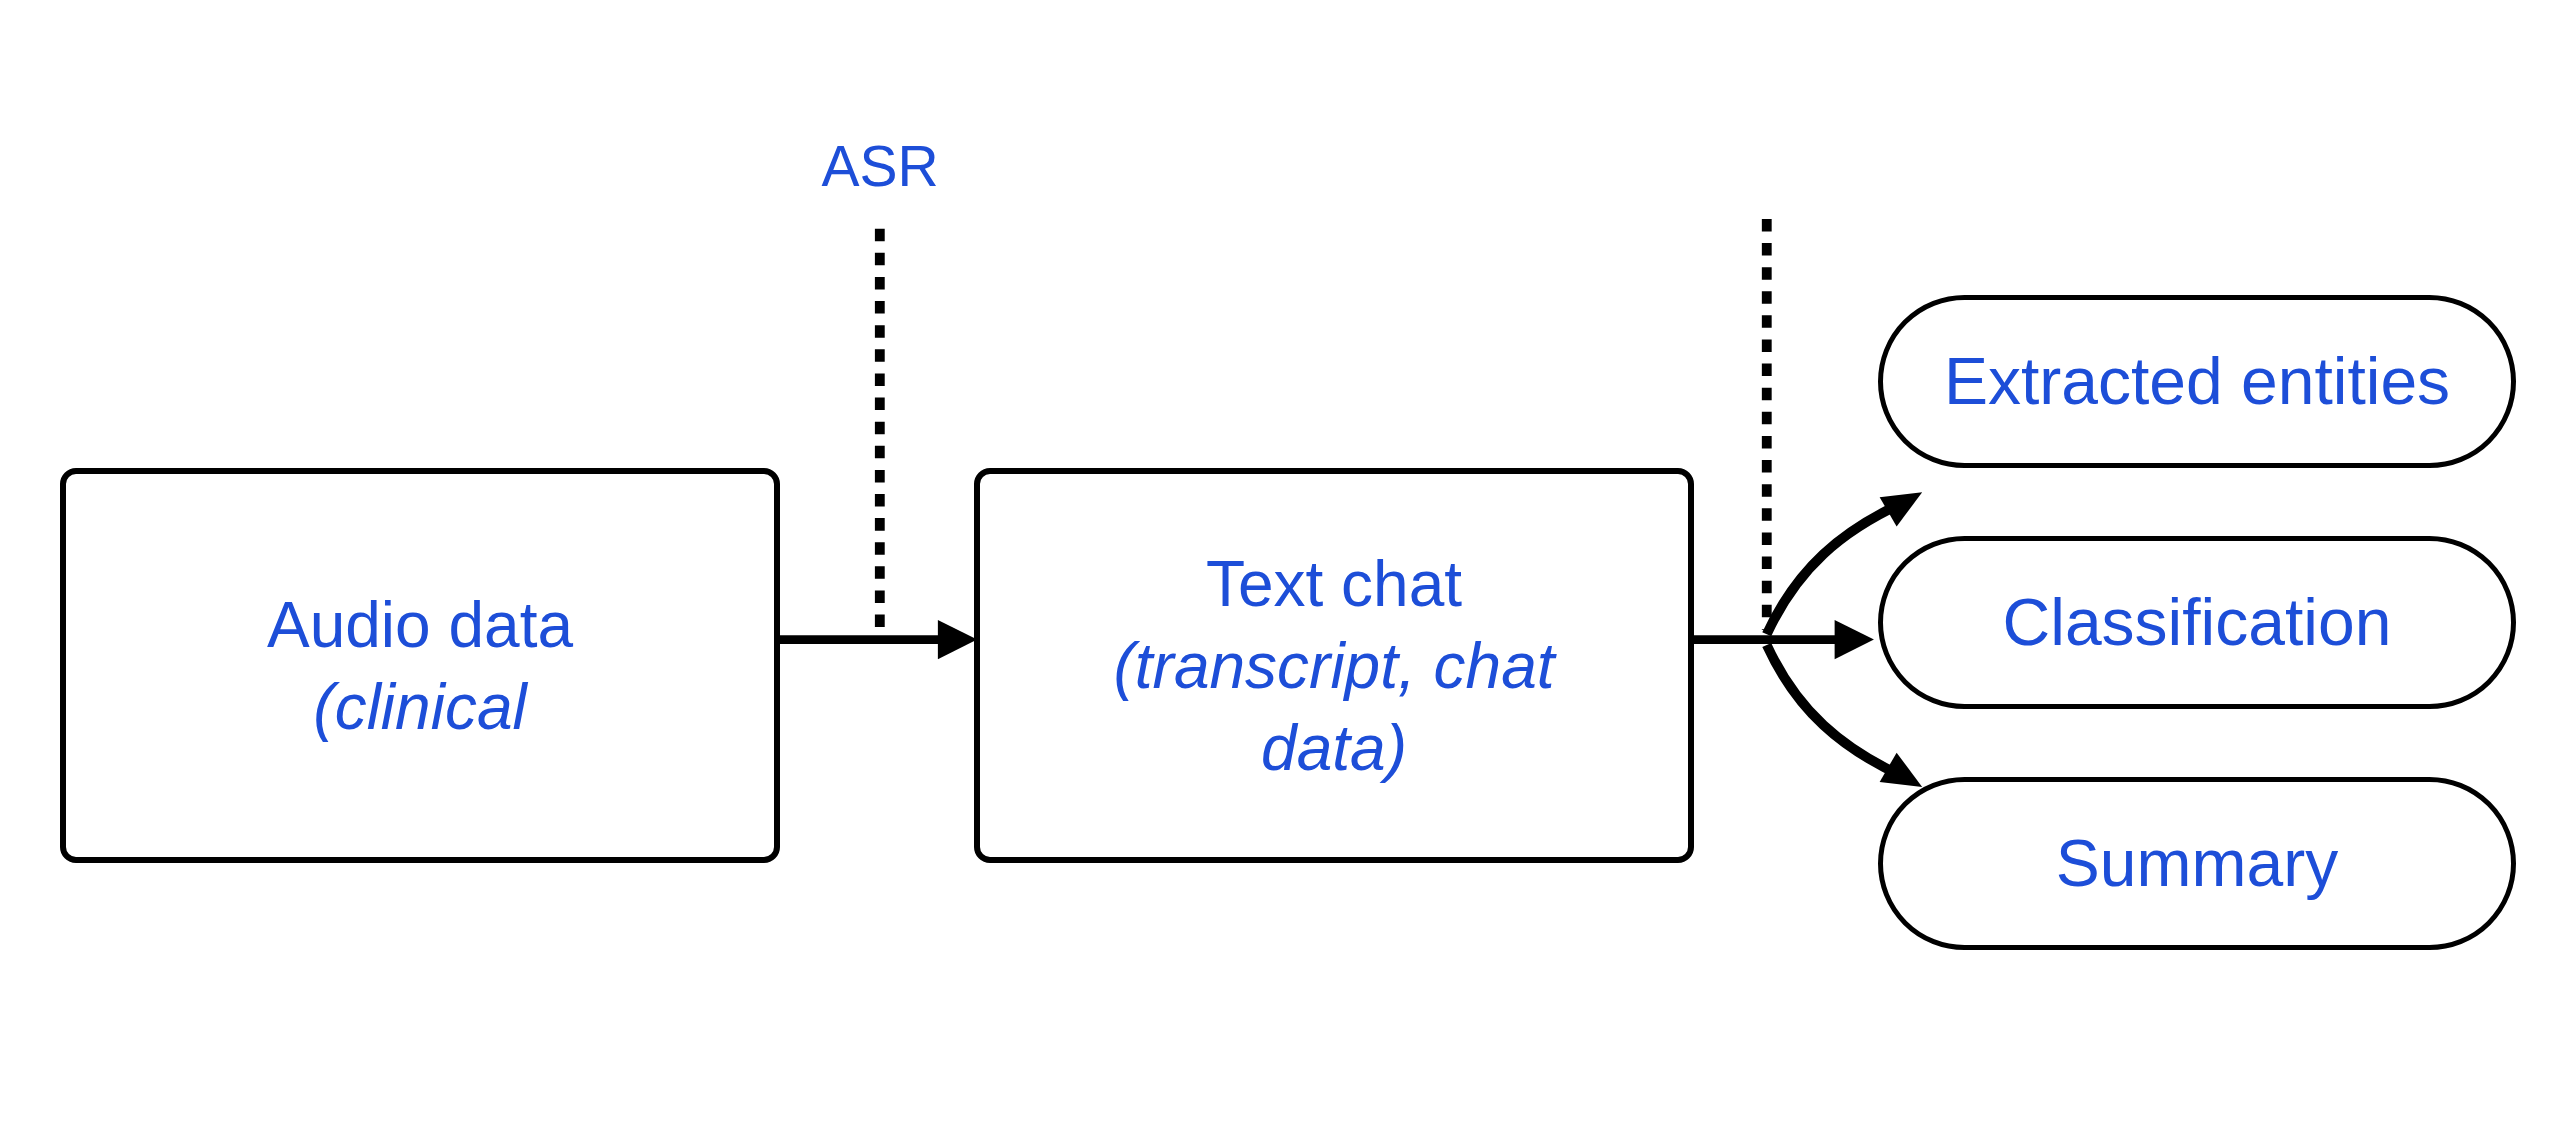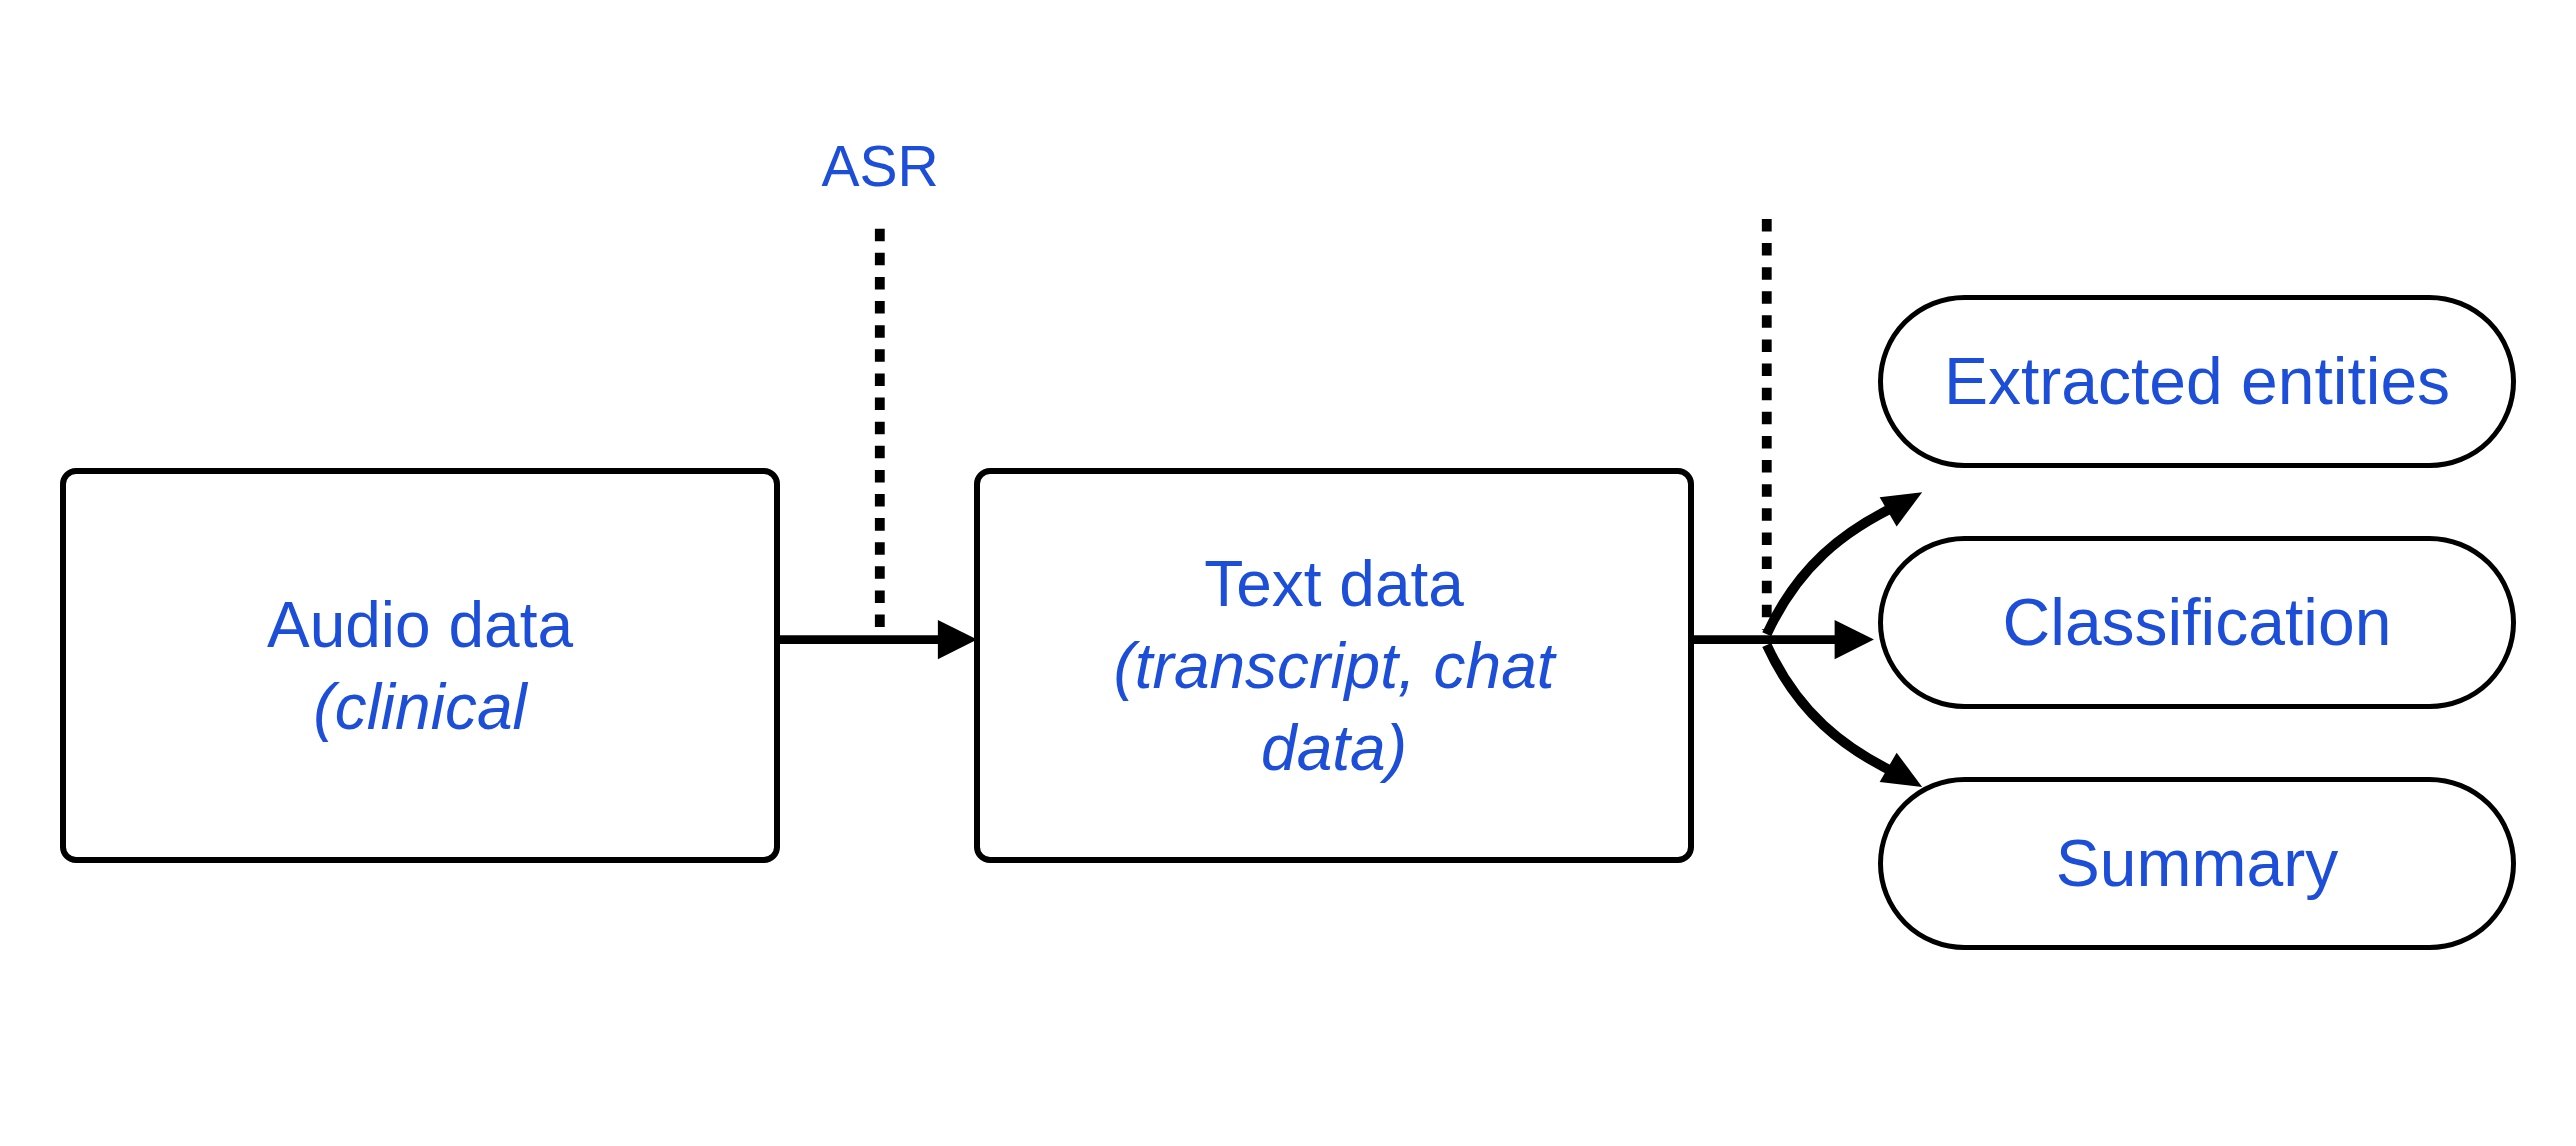--- a/index.html
+++ b/index.html
@@ -100,21 +100,21 @@
   </svg>
 
   <div class="proc-label" id="asr-label">ASR</div>
 
   <div class="node big" id="audio-box">
     <div>Audio data</div>
     <div class="sub">(clinical</div>
   </div>
 
   <div class="node big" id="text-box">
-    <div>Text data</div>
+    <div>Text chat</div>
     <div class="sub">(transcript, chat</div>
     <div class="sub">data)</div>
   </div>
 
   <div class="node out" id="entities-box">
     <div>Extracted entities</div>
   </div>
 
   <div class="node out" id="classification-box">
     <div>Classification</div>

